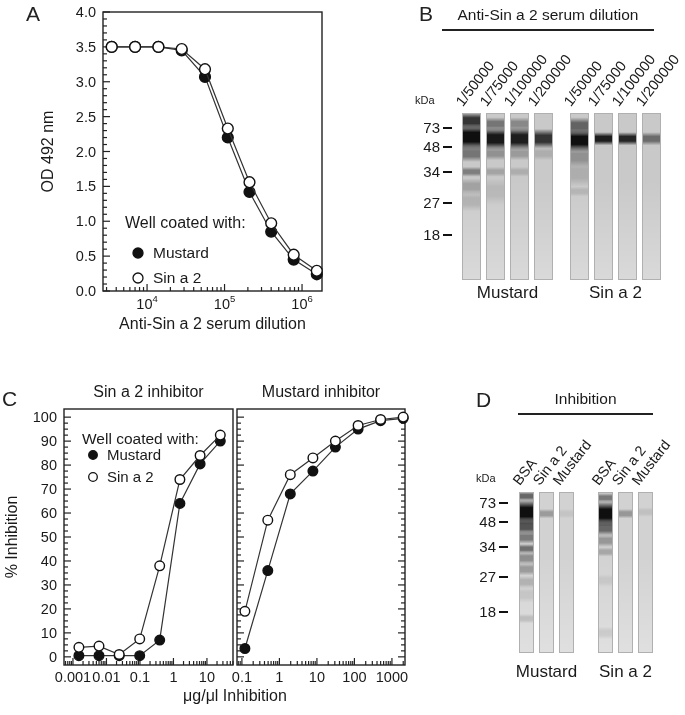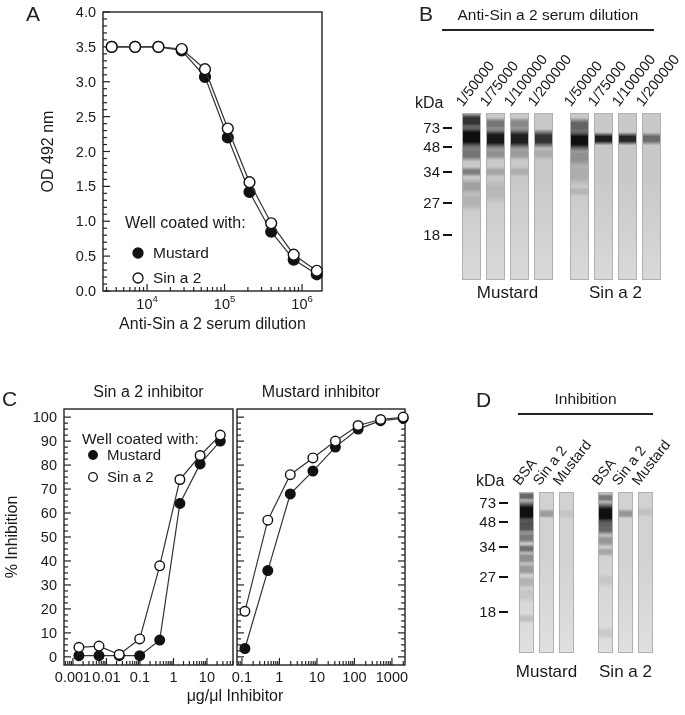--- a/index.html
+++ b/index.html
@@ -1,21 +1,21 @@
 <!DOCTYPE html>
 <html><head>
 <meta charset="utf-8">
 <style>
   html,body{margin:0;padding:0;background:#fff}
   .fig{position:relative;width:685px;height:715px;background:#ffffff;overflow:hidden;
        font-family:"Liberation Sans","DejaVu Sans",sans-serif;color:#1a1a1a}
   .abs{position:absolute}
   .plabel{position:absolute;font-size:21px;color:#222}
   .blot-title{position:absolute;text-align:center;font-size:15.5px;padding-bottom:5px;border-bottom:2.2px solid #222;color:#1a1a1a}
-  .kda{position:absolute;font-size:16px}
+  .kda{position:absolute;font-size:11px}
   .kda-num{position:absolute;font-size:15px;text-align:right;line-height:18px}
   .dash{position:absolute;height:2.6px;background:#111}
   .lane{position:absolute;border:1px solid #b0b0b0;box-sizing:border-box}
   .lane-label{position:absolute;font-size:14.5px;white-space:nowrap;transform:rotate(-52deg);
               transform-origin:0 100%;height:16px;line-height:16px}
   .group-label{position:absolute;font-size:17px;text-align:center;width:110px}
   .xlab{position:absolute;font-size:16px;text-align:center}
   svg{font-family:"Liberation Sans","DejaVu Sans",sans-serif}
   svg text{fill:#1a1a1a}
 </style>
@@ -465,21 +465,21 @@
         <circle cx="267.8" cy="150.2" r="4.8" fill="#fff" stroke="#111" stroke-width="1.4"></circle>
         <circle cx="290.3" cy="104.7" r="4.8" fill="#fff" stroke="#111" stroke-width="1.4"></circle>
         <circle cx="312.9" cy="87.9" r="4.8" fill="#fff" stroke="#111" stroke-width="1.4"></circle>
         <circle cx="335.4" cy="71.1" r="4.8" fill="#fff" stroke="#111" stroke-width="1.4"></circle>
         <circle cx="358.1" cy="55.5" r="4.8" fill="#fff" stroke="#111" stroke-width="1.4"></circle>
         <circle cx="380.6" cy="49.5" r="4.8" fill="#fff" stroke="#111" stroke-width="1.4"></circle>
         <circle cx="403.2" cy="47.1" r="4.8" fill="#fff" stroke="#111" stroke-width="1.4"></circle>
       </g>
       <text x="321" y="27" text-anchor="middle" font-size="16">Mustard inhibitor</text>
     </svg>
-  <div class="xlab" style="left:135px;top:687px;width:200px">μg/μl Inhibitor</div>
+  <div class="xlab" style="left:135px;top:687px;width:200px">μg/μl Inhibition</div>
 
   <div class="plabel" style="left:476px;top:388px">D</div>
   <div class="abs" id="blot-D" style="left:470px;top:370px;width:215px;height:345px">
     <div class="blot-title" style="left:48px;top:20px;width:135px">Inhibition</div>
     <div class="kda" style="left:6px;top:102px">kDa</div>
   <div class="kda-num" style="left: 0px; top: 123.948px; width: 26px;">73</div>
       <div class="dash" style="left: 29px; top: 131.648px; width: 9px;"></div>
       <div class="kda-num" style="left: 0px; top: 142.946px; width: 26px;">48</div>
       <div class="dash" style="left: 29px; top: 150.646px; width: 9px;"></div>
       <div class="kda-num" style="left: 0px; top: 168.062px; width: 26px;">34</div>

